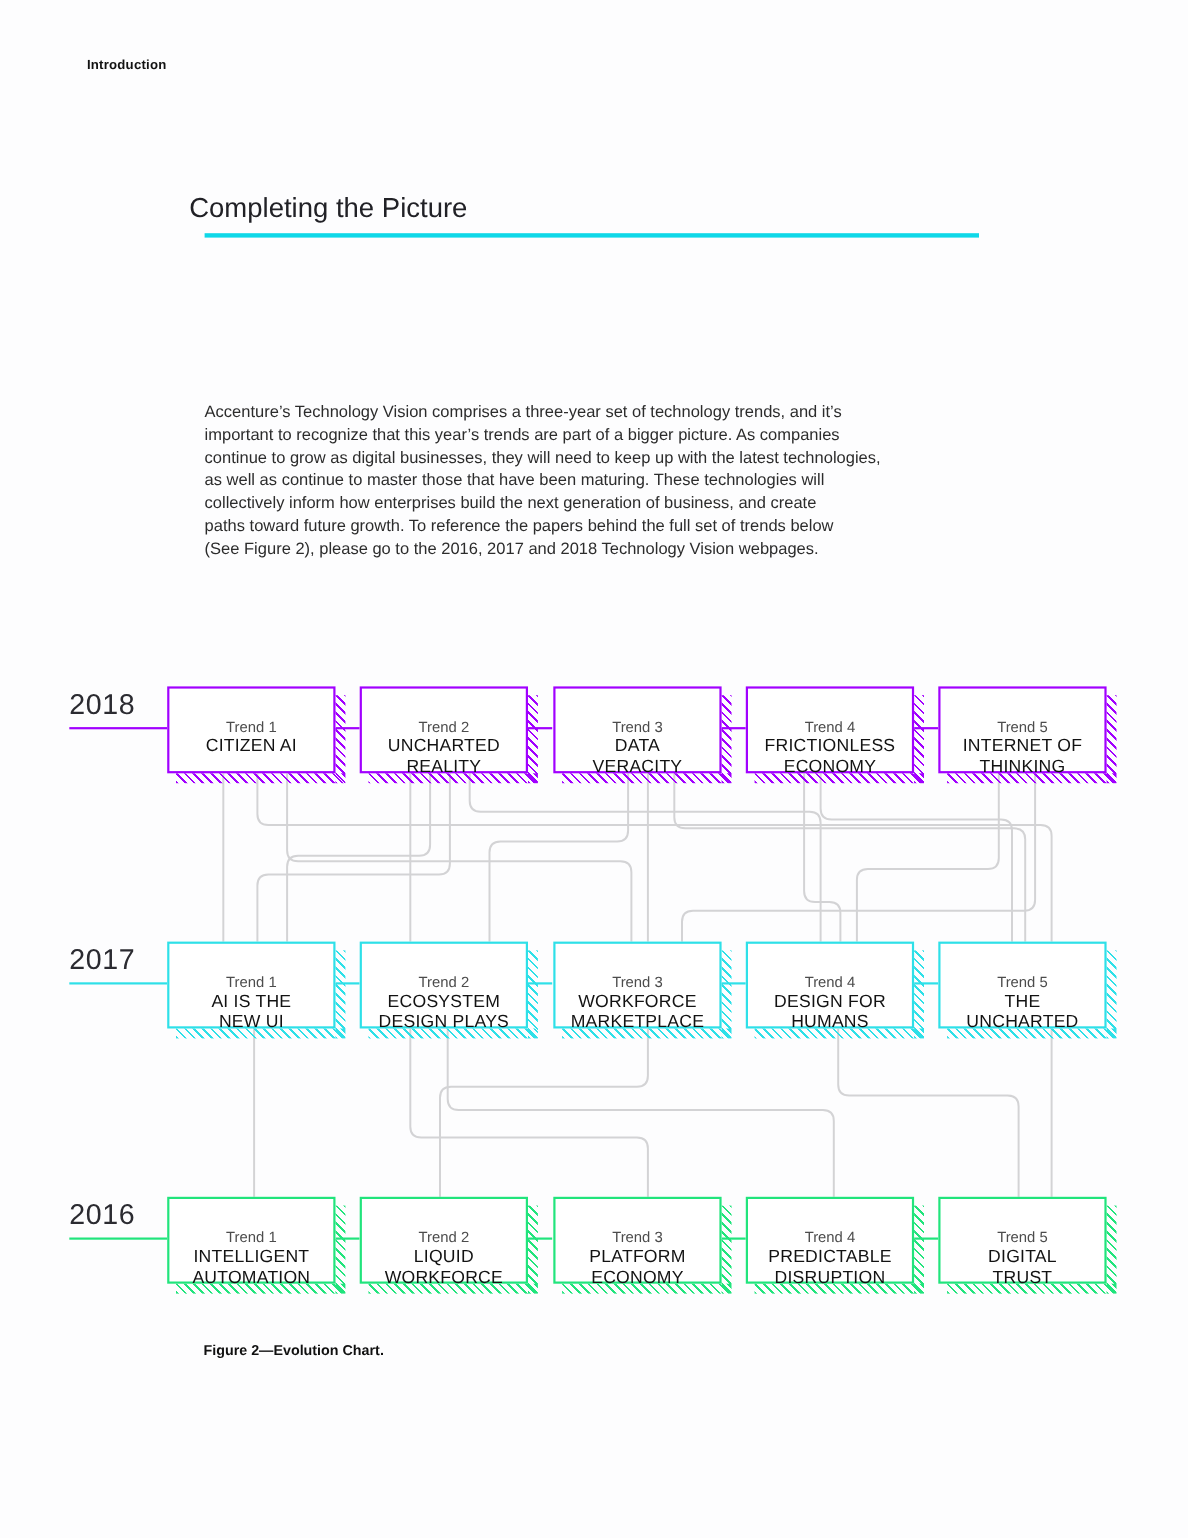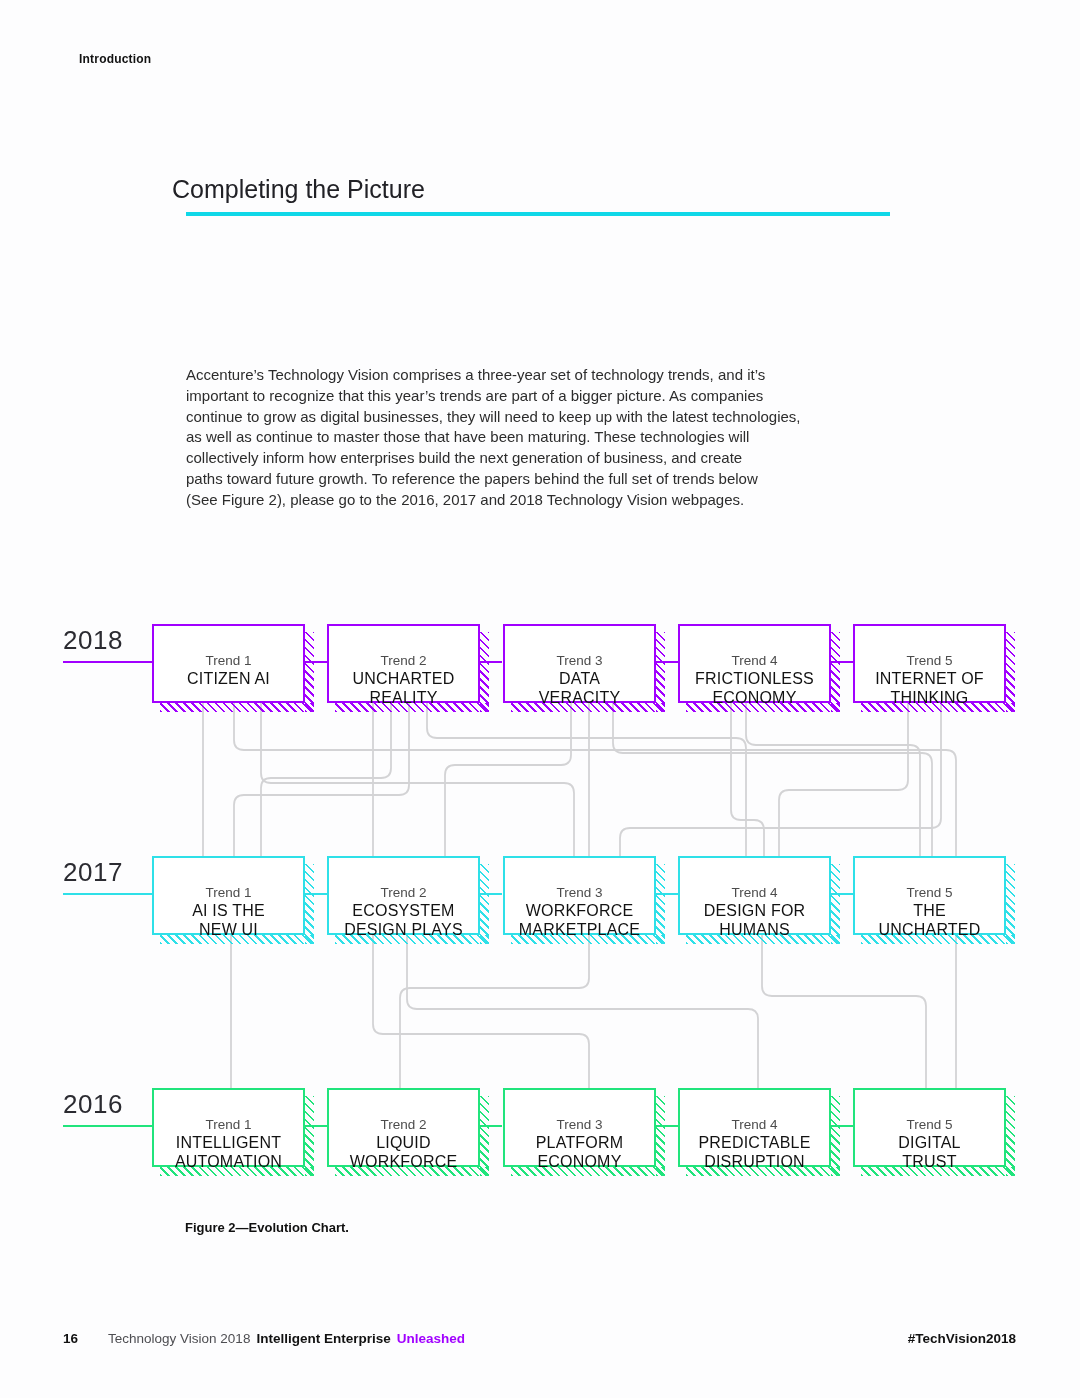--- a/index.html
+++ b/index.html
@@ -210,22 +210,14 @@
         <div class="trend-label">Trend 5</div>
         <div class="trend-name">DIGITAL
 TRUST</div>
         <div class="hatch hatch-right"></div>
         <div class="hatch hatch-bottom"></div>
       </div>
     </div>
 
   <div class="figure-caption">Figure 2—Evolution Chart.</div>
 
-  <div class="footer">
-    <span class="page-number">16</span>
-    <span class="brand">Technology Vision 2018</span>
-    <span class="brand-bold">Intelligent Enterprise</span>
-    <span class="brand-accent" style="color: rgb(161, 0, 255);">Unleashed</span>
-    <span class="spacer"></span>
-    <span class="hashtag">#TechVision2018</span>
-  </div>
 
 </div>
 
 </body></html>

